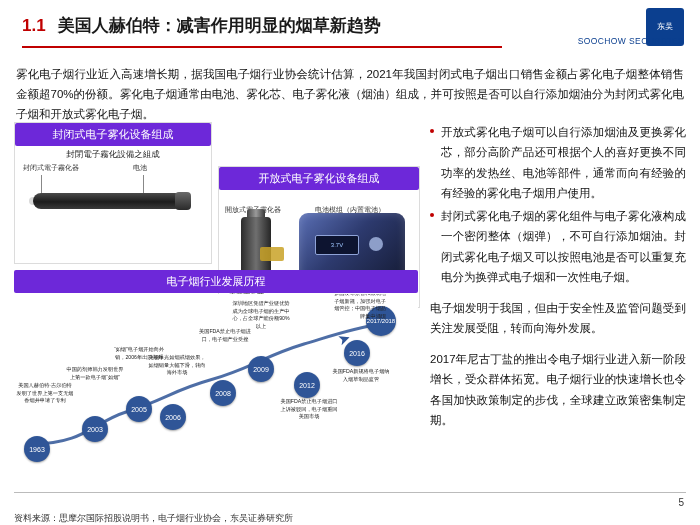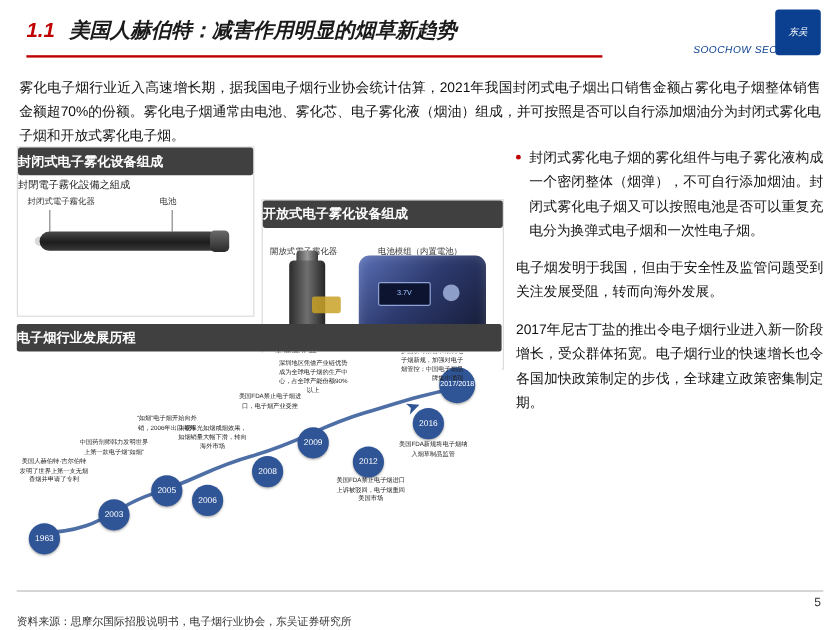--- a/index.html
+++ b/index.html
@@ -5,21 +5,21 @@
   html,body{margin:0;padding:0;}
   body{
     width:700px;height:525px;
     background:#ffffff;
     font-family:"Liberation Sans","DejaVu Sans",sans-serif;
     overflow:hidden;
     position:relative;
   }
   
   #header{
-    position:absolute;left:0;top:0;width:700px;height:56px;font-style:italic;
+    position:absolute;left:0;top:0;width:700px;height:56px;
   }
   #title-row{
     position:absolute;left:22px;top:14px;display:flex;align-items:baseline;
   }
   #title-num{
     color:#c00000;font-size:17px;font-weight:bold;letter-spacing:0px;
   }
   #title-text{
     margin-left:12px;color:#1a1a1a;font-size:17px;font-weight:bold;
   }
@@ -44,28 +44,28 @@
   
   #intro{
     position:absolute;left:16px;top:64px;width:668px;
     font-size:11.5px;line-height:1.75;color:#111;text-align:justify;
   }
   
   #left{
     position:absolute;left:14px;top:122px;width:404px;height:350px;
   }
   .blue-head{
-    background:#404040;color:#ffffff;font-size:11px;font-weight:bold;
-    padding:4px 0 4px 0;border-radius:2px;
+    background:#6d28d9;color:#ffffff;font-size:11px;font-weight:normal;
+    text-align:center;padding:4px 0 4px 0;border-radius:2px;
   }
   .panel{
     position:absolute;border:1px solid #dcdcdc;background:#fff;
   }
   .panel-sub{
-    text-align:left;font-size:8.5px;color:#222;margin-top:3px;
+    text-align:center;font-size:8.5px;color:#222;margin-top:3px;
   }
   #panel-closed{left:0;top:0;width:196px;height:140px;}
   #panel-open{left:204px;top:0;width:200px;height:140px;margin-top:44px;}
   .lbl{
     position:absolute;font-size:7px;color:#333;
   }
   
   #closed-art{
     position:absolute;left:8px;top:44px;width:180px;height:72px;
   }
@@ -252,20 +252,21 @@
 
     <div class="node" style="left:352px;top:12px;font-size:6px;line-height:1.1;text-align:center;">2017/2018</div>
     <div class="note" style="left:318px;top:-4px;width:54px;text-align:right;">多国发布禁售和限制电子烟新规，加强对电子烟管控；中国电子烟品牌集中涌现</div>
 
     <div class="plane" style="left:324px;top:36px;">➤</div>
   </div>
 </div>
 
 <div id="right">
   <ul class="dot-list bullet-block">
+    <li>开放式雾化电子烟可以自行添加烟油及更换雾化芯，部分高阶产品还可根据个人的喜好更换不同功率的发热丝、电池等部件，通常而向有经验的有经验的雾化电子烟用户使用。</li>
     <li>封闭式雾化电子烟的雾化组件与电子雾化液构成一个密闭整体（烟弹），不可自行添加烟油。封闭式雾化电子烟又可以按照电池是否可以重复充电分为换弹式电子烟和一次性电子烟。</li>
   </ul>
   <div class="bullet-block para">电子烟发明于我国，但由于安全性及监管问题受到关注发展受阻，转而向海外发展。</div>
   <div class="bullet-block para">2017年尼古丁盐的推出令电子烟行业进入新一阶段增长，受众群体拓宽。电子烟行业的快速增长也令各国加快政策制定的步伐，全球建立政策密集制定期。</div>
 </div>
 
 <div id="footer-rule"></div>
 <div id="source">资料来源：思摩尔国际招股说明书，电子烟行业协会，东吴证券研究所</div>
 <div id="pageno">5</div>
 

